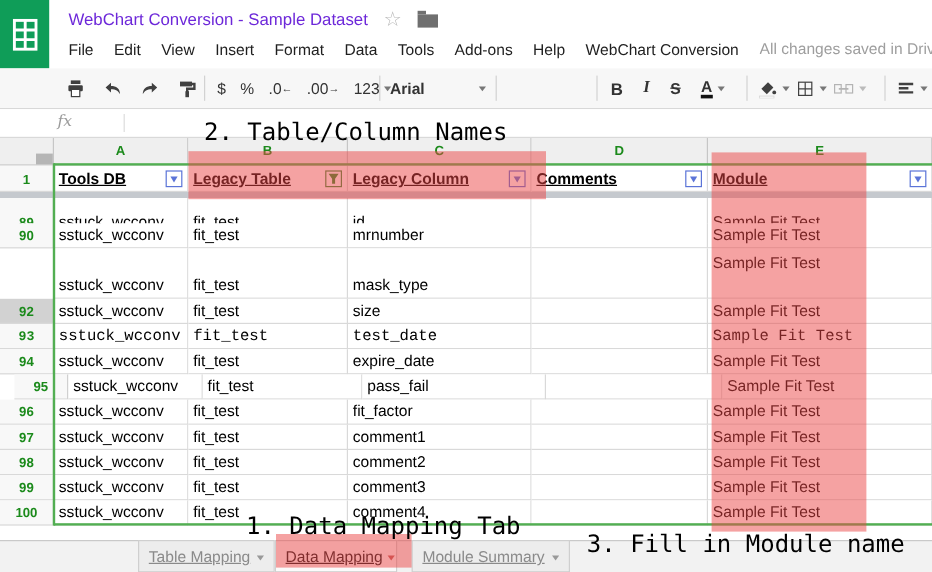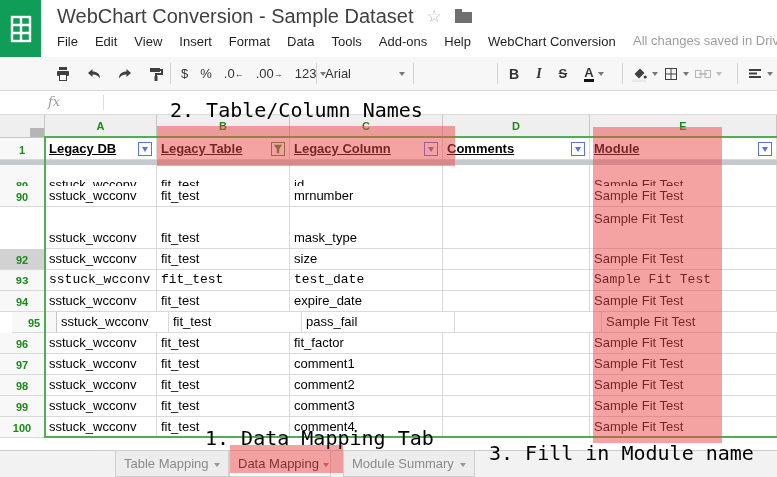--- a/index.html
+++ b/index.html
@@ -4,21 +4,21 @@
 <style>
   html,body{margin:0;padding:0;}
   body{width:777px;height:477px;position:relative;overflow:hidden;background:#fff;
        font-family:"Liberation Sans", sans-serif; -webkit-font-smoothing:antialiased;}
   .abs{position:absolute;}
 
   
   #titlebar{left:0;top:0;width:777px;height:57px;background:#fff;}
   #logo{left:0;top:0;width:41px;height:57px;background:#0f9d58;display:flex;align-items:center;justify-content:center;}
   #titlerow{left:57px;top:3px;height:26px;display:flex;align-items:center;gap:13px;}
-  #doc-title{font-size:20px;color:#404040;white-space:nowrap;}
+  #doc-title{font-size:14px;color:#6d28d9;white-space:nowrap;}
   #star{font-size:17px;color:#b9b9b9;line-height:1;}
   .folder{width:17px;height:11px;background:#6f6f6f;position:relative;margin-top:3px;}
   .folder:before{content:"";position:absolute;left:0;top:-3px;width:7px;height:3px;background:#6f6f6f;}
   #menubar{left:57px;top:31px;height:20px;display:flex;align-items:center;gap:17px;}
   .menu-item{font-size:13px;color:#1f1f1f;white-space:nowrap;cursor:default;}
   #savestate{left:633px;top:33px;width:144px;height:18px;overflow:hidden;font-size:13px;color:#9e9e9e;white-space:nowrap;}
 
   
   #toolbar{left:0;top:57px;width:777px;height:34px;background:#f7f7f7;border-bottom:1px solid #d8d8d8;box-sizing:border-box;}
   .tgroup{position:absolute;top:0;height:33px;display:flex;align-items:center;}
@@ -63,21 +63,21 @@
 
   #frozen-divider{left:0;top:160px;width:777px;height:5px;background:#c5c9ce;}
   .greenline{background:#52ae52;}
   #green-top{left:45px;top:136px;width:732px;height:2px;}
   #green-left{left:44px;top:136px;width:2px;height:302px;}
   #green-bottom{left:45px;top:436px;width:732px;height:2px;}
 
   
   #tabbar{left:0;top:450px;width:777px;height:27px;background:#f2f2f2;border-top:1px solid #c9c9c9;box-sizing:border-box;}
   .tab{position:absolute;top:450px;height:27px;box-sizing:border-box;border:1px solid #cfcfcf;background:#ededed;
-       display:flex;align-items:center;justify-content:space-between;padding:0 8px;font-size:13px;color:#8a8a8a;white-space:nowrap;}
+       display:flex;align-items:center;justify-content:space-between;padding:0 8px;font-size:13px;color:#8a8a8a;white-space:nowrap;text-decoration:underline;}
   #tab-data{background:#fbfbfb;color:#151515;}
   .tab .caret{border-top-color:#999;margin-top:5px;}
 
   
   .hl{background:rgba(235,70,70,0.5);pointer-events:none;}
   #hl-bc{left:157px;top:126px;width:298px;height:40px;}
   #hl-module{left:593px;top:127px;width:129px;height:316px;}
   #hl-tab{left:230px;top:445px;width:113px;height:28px;}
   .anno{font-family:"DejaVu Sans Mono",monospace;font-size:20px;color:#000;pointer-events:none;white-space:nowrap;}
   #anno2{left:170px;top:98px;}
@@ -152,21 +152,21 @@
     <span class="tbtn">
         <span>.00</span>
         <span class="mini">→</span>
       </span>
     <span class="tbtn">
         <span>123</span>
         <span class="caret"></span>
       </span>
   </div>
   <div class="sep" style="left:316px;"></div>
-  <div class="tgroup" style="left:325px;width:80px;justify-content:space-between;">
+  <div class="tgroup" style="left:325px;width:80px;justify-content:space-between;font-weight:bold;">
     <span class="tbtn">Arial</span>
       <span class="caret"></span>
   </div>
   <div class="sep" style="left:413px;"></div>
   <div class="sep" style="left:497px;"></div>
   <div class="tgroup" style="left:509px;gap:17px;">
     <span class="tbtn bold-b">B</span>
     <span class="tbtn italic-i">I</span>
     <span class="tbtn strike-s">S</span>
     <span class="tbtn">
@@ -222,21 +222,21 @@
   </div>
 <div class="abs collabel cA">A</div>
 <div class="abs collabel cB">B</div>
 <div class="abs collabel cC">C</div>
 <div class="abs collabel cD">D</div>
 <div class="abs collabel cE">E</div>
 
 <div class="row" style="top:138px;height:22px;">
   <div class="rownum">1</div>
   <div class="cell hcell cA">
-      <span>Legacy DB</span>
+      <span>Tools DB</span>
     <span class="fbox">
         <span class="tri"></span>
       </span>
     </div>
   <div class="cell hcell cB">
       <span>Legacy Table</span>
     <span class="fbox fbox-green">
       <svg width="10" height="10" viewBox="0 0 12 12">
           <path d="M1 1 h10 L7.5 6 v5 h-3 V6 Z" fill="#2f8f2f"></path>
         </svg>

